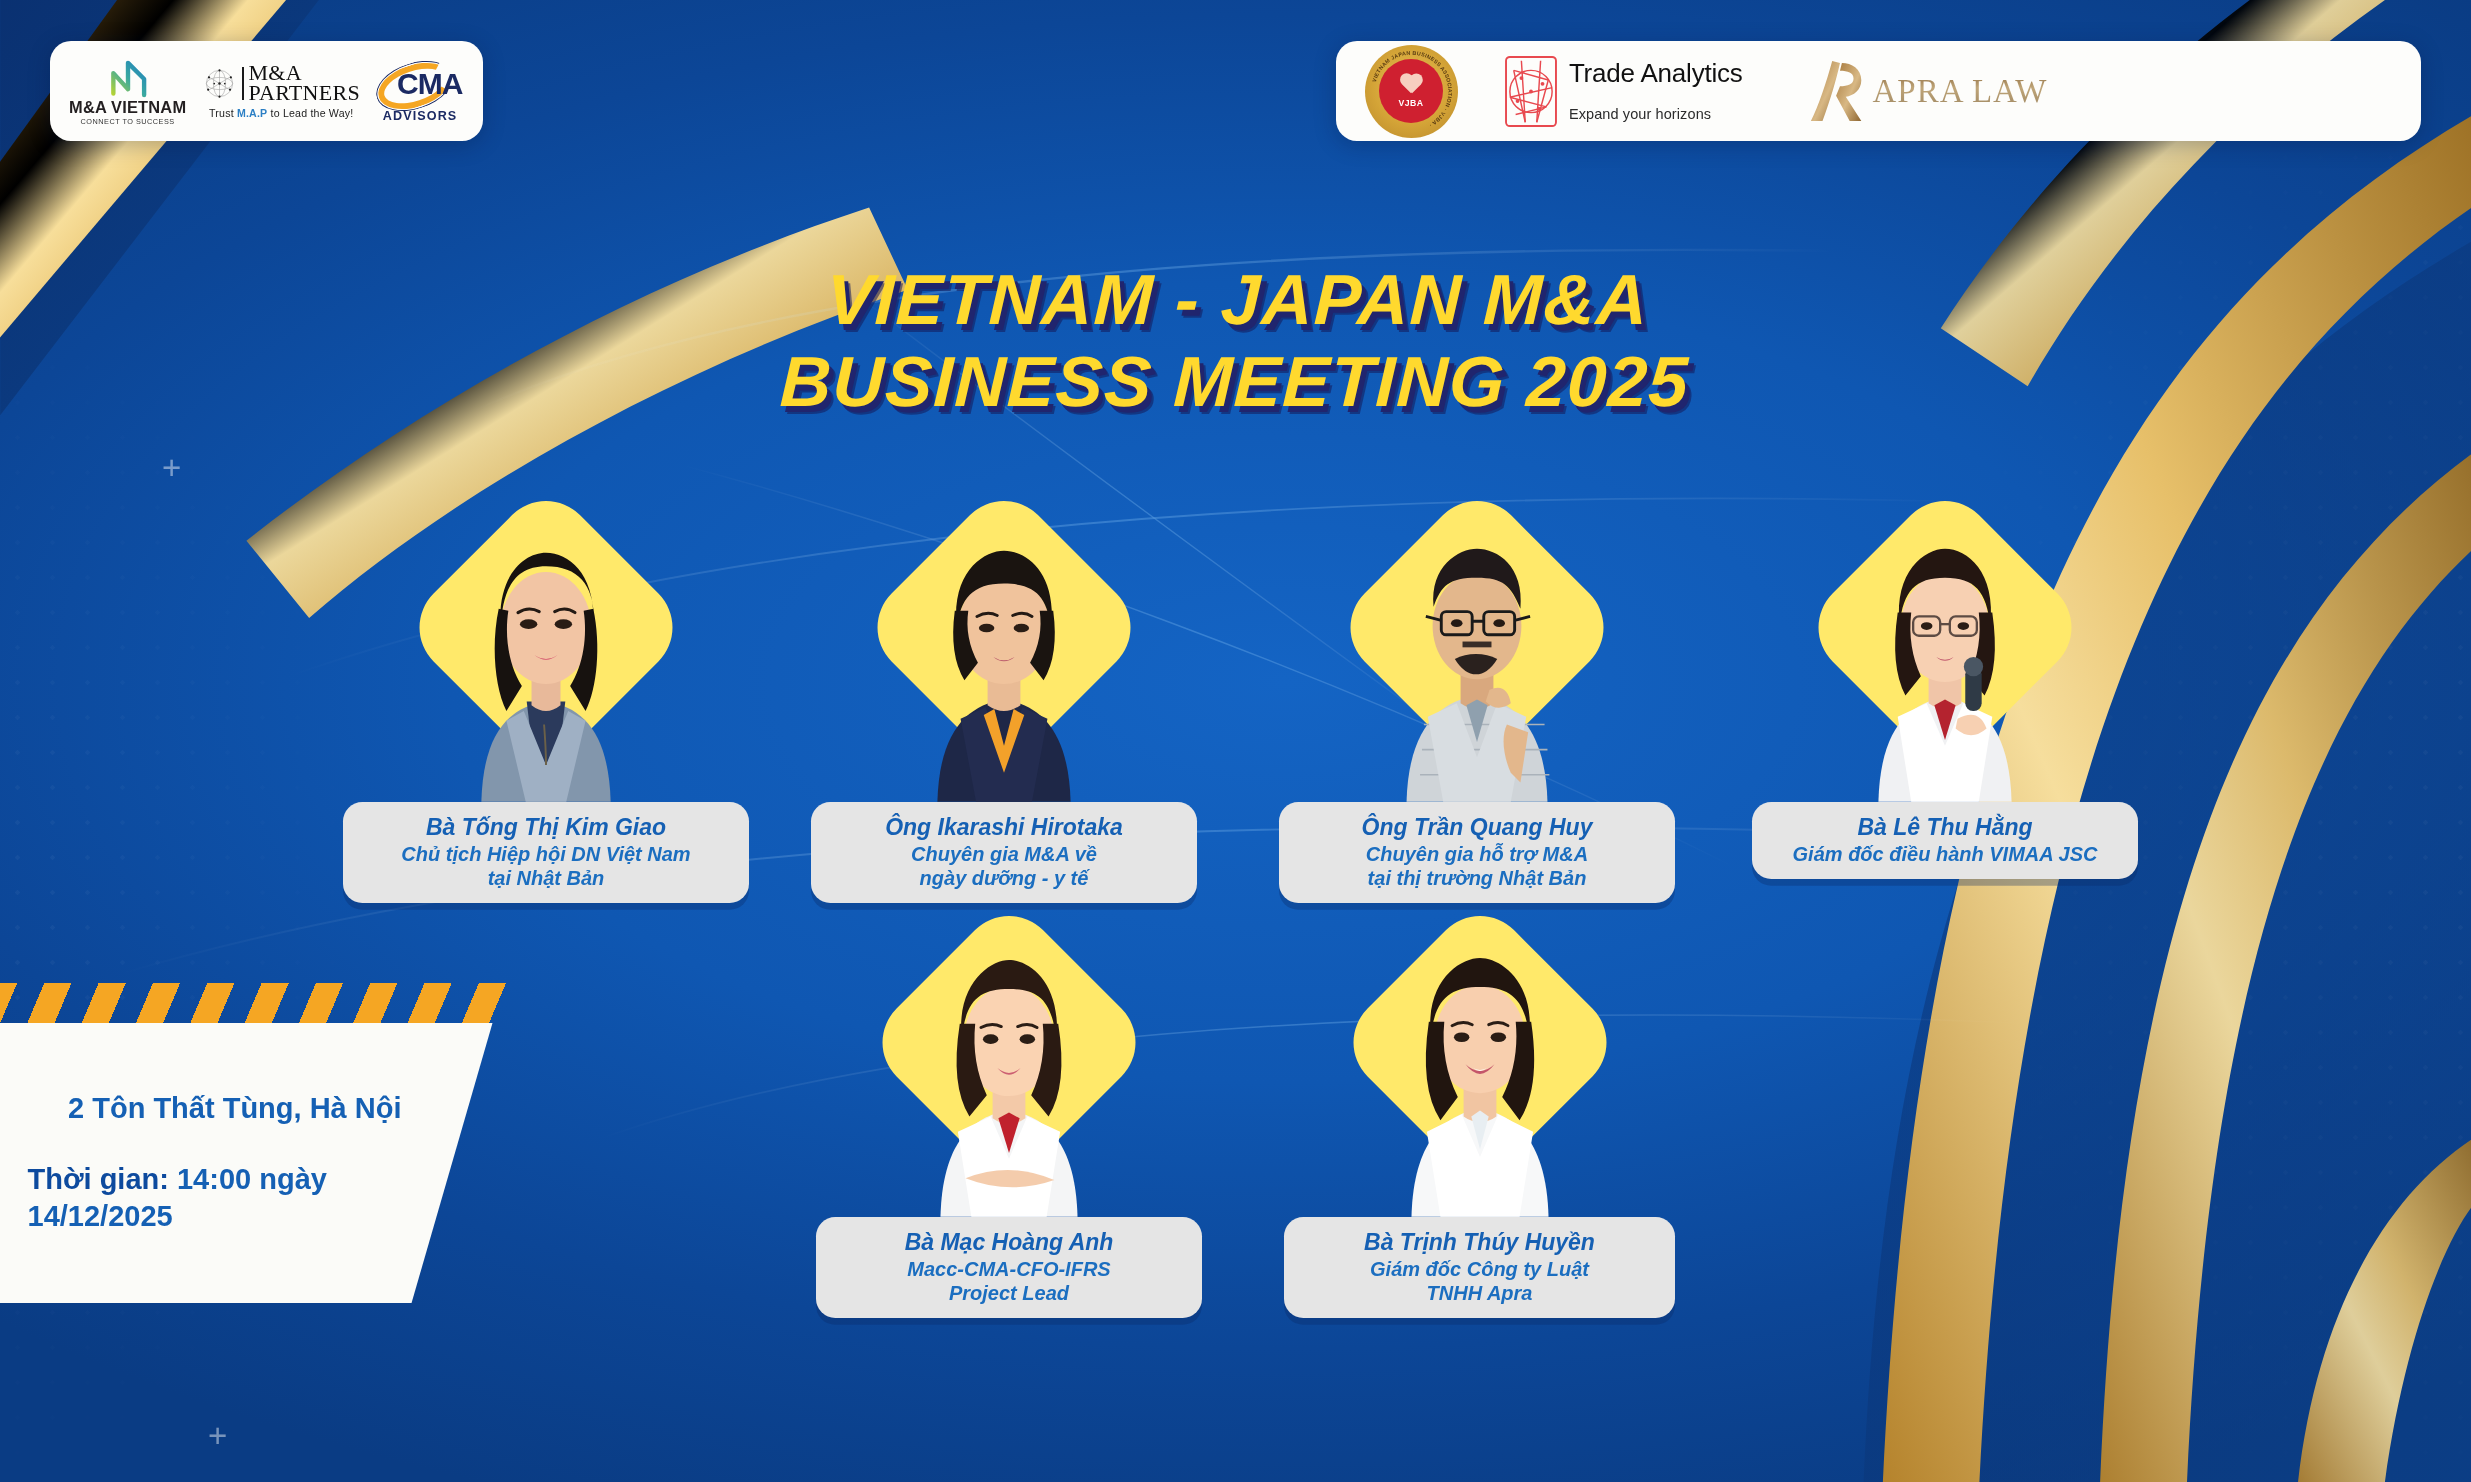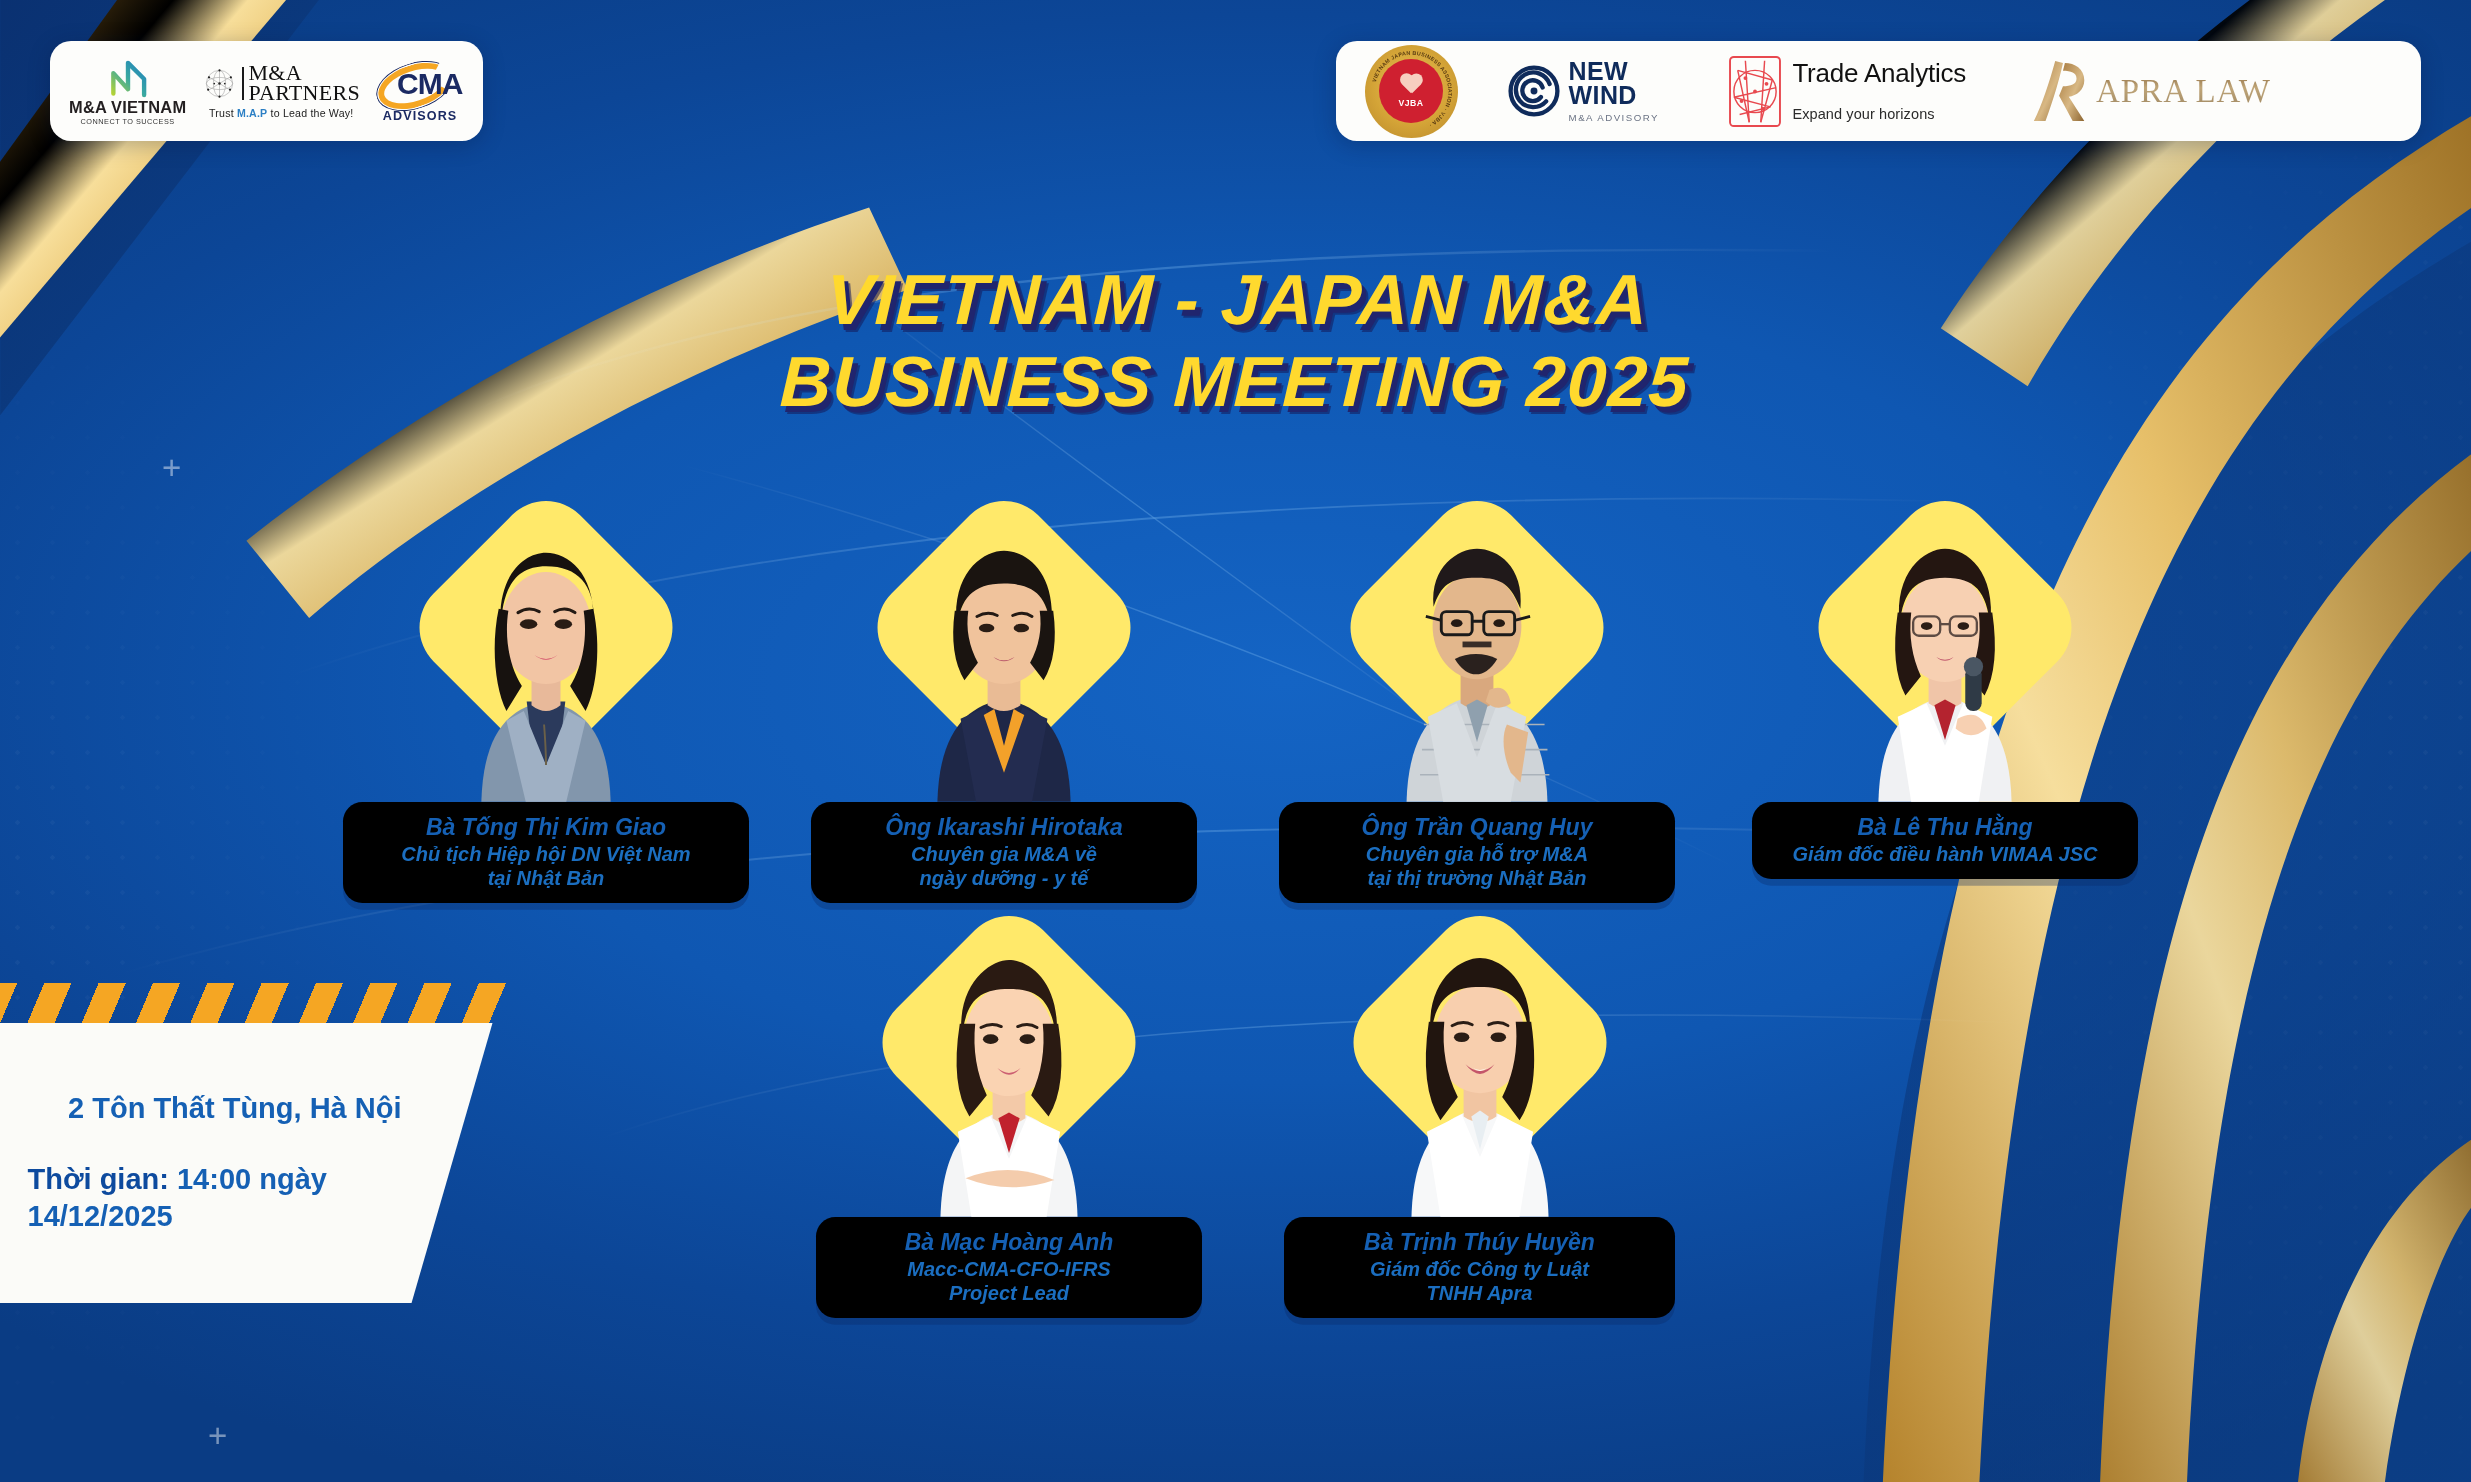--- a/index.html
+++ b/index.html
@@ -127,21 +127,21 @@
   .speaker { position:absolute; width:auto; }
   .photo-wrap { position:relative; width:290px; height:319px; margin:0 auto; }
   .ydiamond {
     position:absolute; left:50%; top:41px; width:207px; height:207px;
     transform:translateX(-50%) rotate(45deg);
     background:#ffe96a; border-radius:48px;
   }
   .photo { position:absolute; left:50%; bottom:0; transform:translateX(-50%); }
 
   .namecard {
-    background:#000000; border-radius:19.3px;
+    background:#e5e5e5; border-radius:19.3px;
     box-shadow:0 6.8px 0 rgba(8,40,100,.32);
     padding:11.6px 15.4px 12.6px; text-align:center;
     font-style:italic; font-weight:700; color:#1560b4;
     line-height:1.2;
   }
   .nc-name { font-size:23px; color:#1560b4; margin-bottom:1px; }
   .nc-role { font-size:20px; color:#1b6ec0; }
 
   
   .stripes {
@@ -296,35 +296,20 @@
             </defs>
           <text><textPath href="#vjbacirc" startOffset="4%">VIETNAM JAPAN BUSINESS ASSOCIATION · VJBA ·</textPath></text>
         </svg>
         <div class="vjba-in">
           <div class="vjba-heart"></div>
           <div class="vjba-txt">VJBA</div>
         </div>
       </div>
     </div>
 
-    <div class="logo-cell nw">
-      <svg class="nw-spiral" viewBox="0 0 60 60">
-        <g fill="none" stroke="#0f2b5b" stroke-linecap="round">
-          <circle cx="30" cy="30" r="27" stroke-width="5"></circle>
-          <path d="M48,22 A20,20 0 1,0 44,42" stroke-width="5"></path>
-          <path d="M40,26 A12,12 0 1,0 38,37" stroke-width="5"></path>
-          <circle cx="30" cy="30" r="4" fill="#0f2b5b" stroke="none"></circle>
-        </g>
-      </svg>
-      <div class="nw-txtbox">
-        <div class="nw-t">NEW</div>
-        <div class="nw-t">WIND</div>
-        <div class="nw-s">M&amp;A ADVISORY</div>
-      </div>
-    </div>
 
     <div class="logo-cell ta">
       <svg class="ta-mark" viewBox="0 0 56 76">
         <rect x="2" y="2" width="52" height="72" rx="4" fill="none" stroke="#e8494f" stroke-width="2"></rect>
         <g stroke="#e8494f" stroke-width="1.5" fill="none">
           <circle cx="28" cy="38" r="22"></circle>
           <path d="M10,16 L46,26 M6,44 L50,34 M12,62 L44,54 M18,6 L22,70 M38,6 L34,70"></path>
           <path d="M10,16 L22,70 M46,26 L34,70 M6,44 L44,54"></path>
         </g>
         <g fill="#e8494f">

